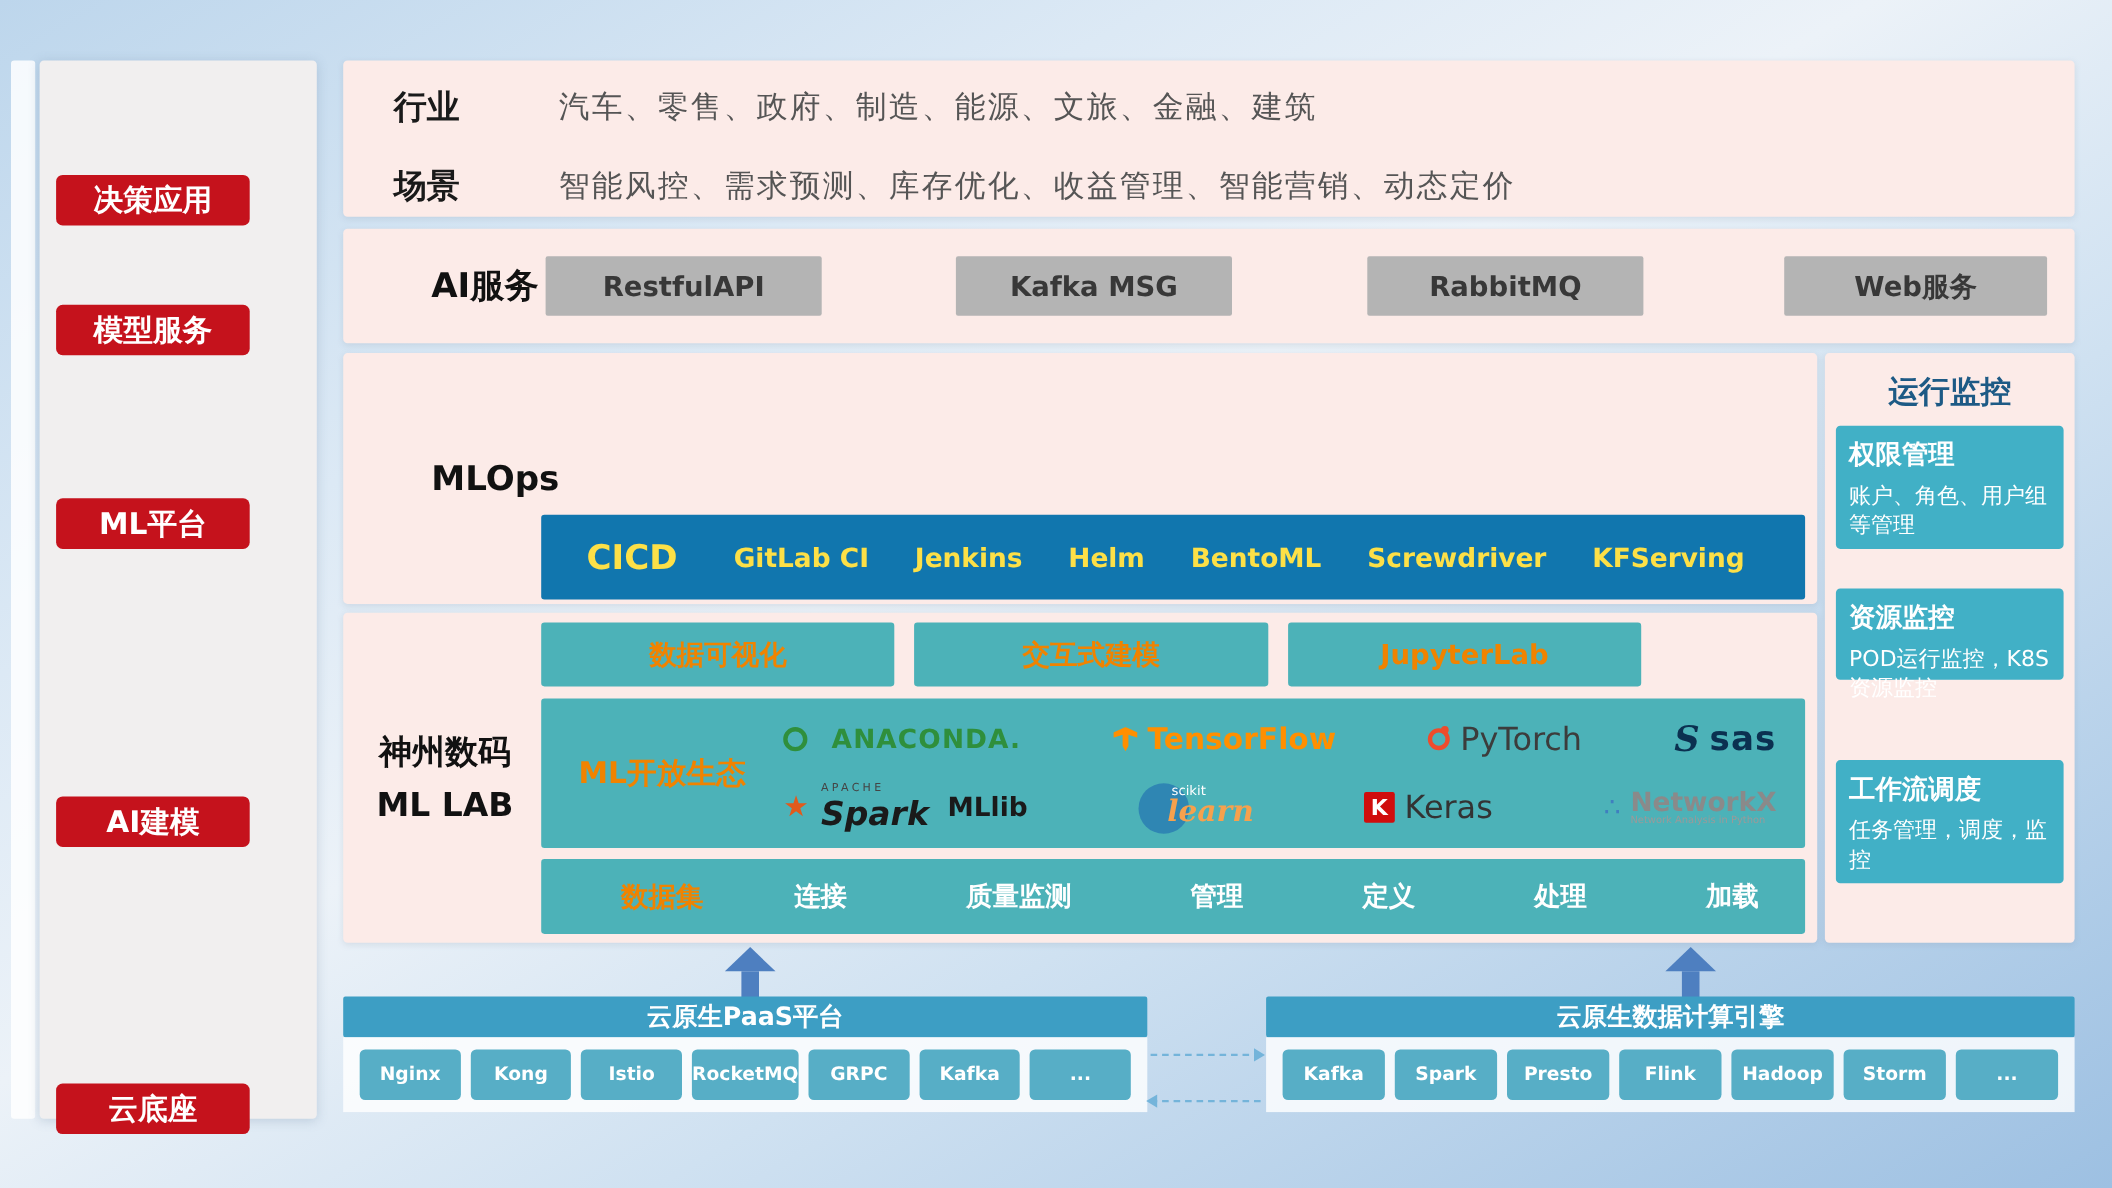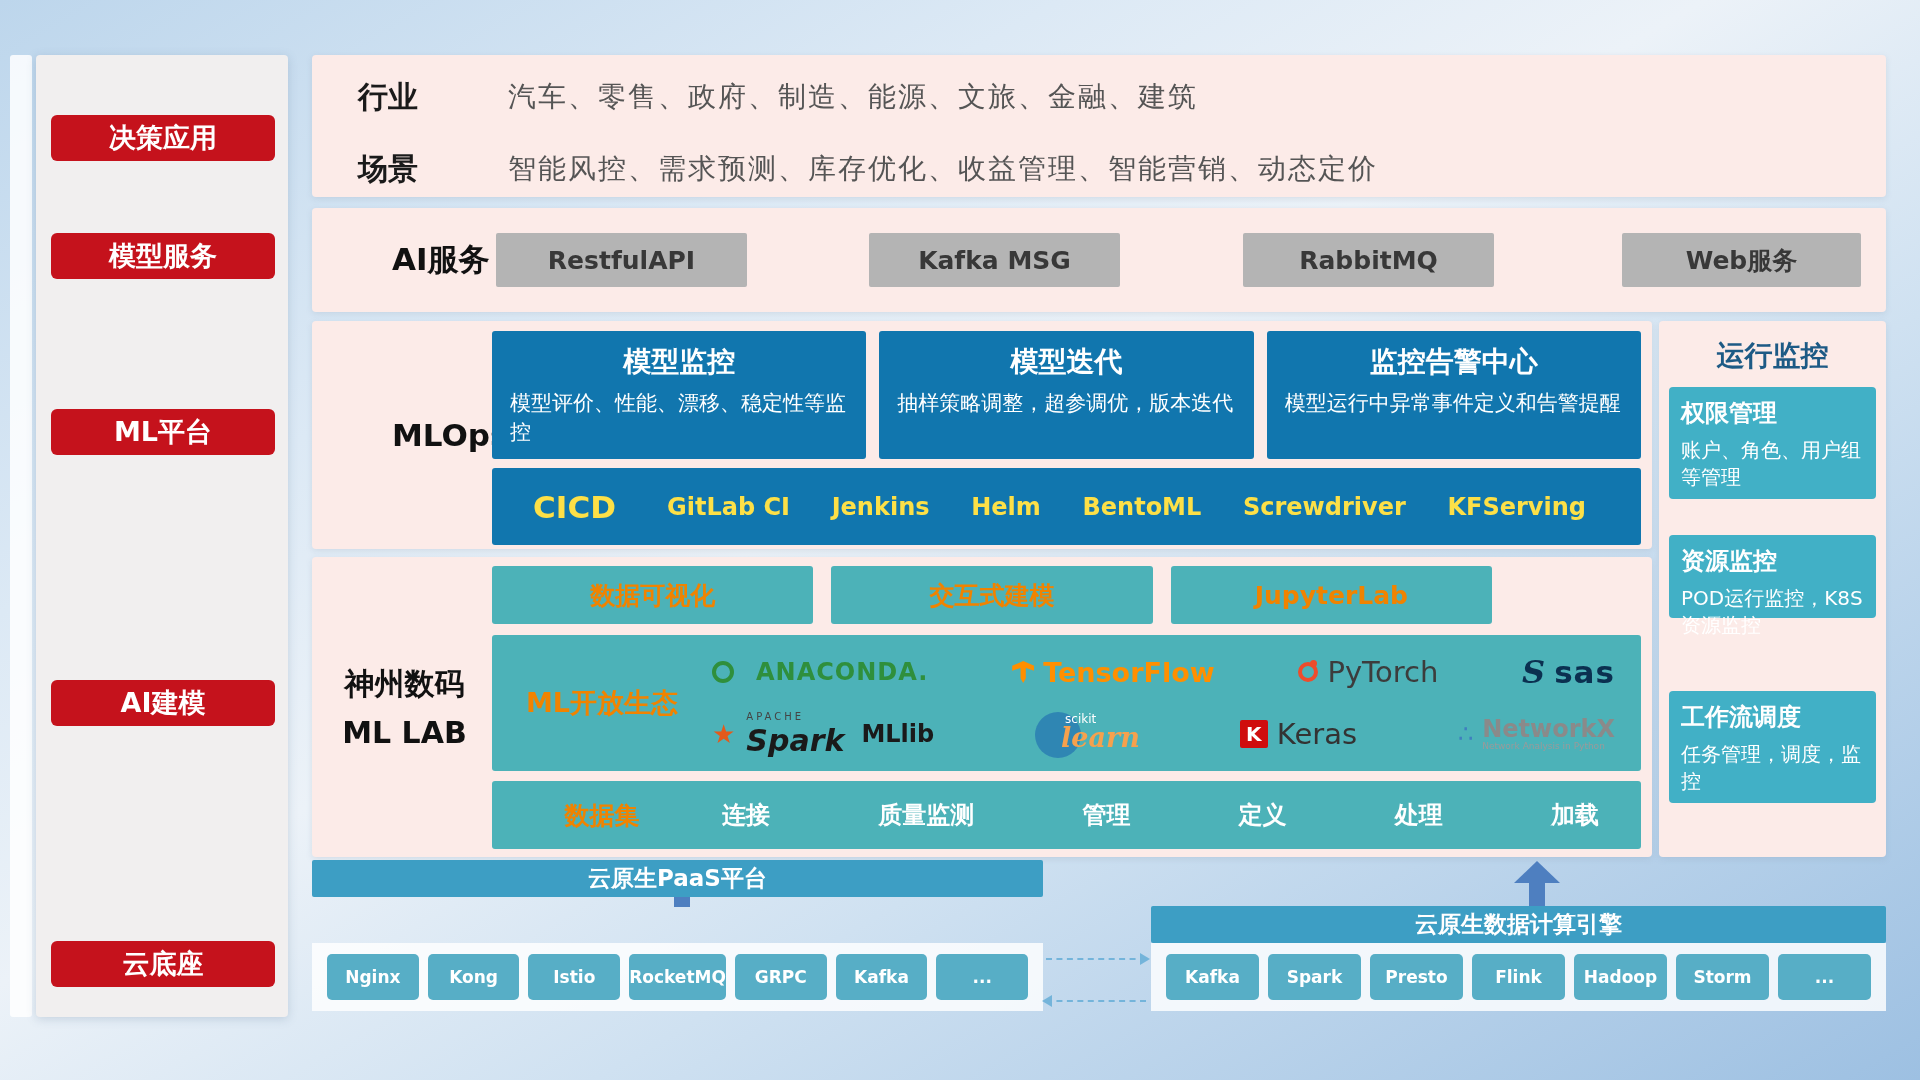--- a/index.html
+++ b/index.html
@@ -7,22 +7,22 @@
   body {
     font-family:"DejaVu Sans","Liberation Sans",sans-serif;
     background:linear-gradient(150deg,#bdd6ec 0%,#dce9f5 28%,#ecf2f8 45%,#cfe1f1 65%,#9dc0e2 100%);
     position:relative;
   }
   .abs { position:absolute; }
 
   
   .accent-strip { left:10px; top:55px; width:22px; height:962px; background:rgba(255,255,255,.85); border-radius:3px; }
   .sidebar { left:36px; top:55px; width:252px; height:962px; background:#f1efef; border-radius:4px; box-shadow:0 2px 10px rgba(90,120,150,.25); }
-  .side-btn { position:absolute; left:15px; width:224px; height:46px; background:#c5121c; color:#fff;
-    font-size:27px; font-weight:bold; display:flex; align-items:center; justify-content:center; border-radius:6px; }
+  .side-btn { position:absolute; left:15px; width:176px; height:46px; background:#c5121c; color:#fff;
+    font-size:27px; font-weight:bold; display:flex; align-items:center; justify-content:center; border-radius:6px;margin-top:44px; }
 
   
   .band { background:#fcebe8; border-radius:4px; box-shadow:0 2px 6px rgba(120,140,160,.18); }
   .band-industry { left:312px; top:55px; width:1574px; height:142px; }
   .ind-row { position:absolute; left:46px; height:48px; display:flex; align-items:center; }
   .ind-row.r1 { top:18px; } .ind-row.r2 { top:90px; }
   .ind-label { width:110px; font-size:30px; font-weight:bold; color:#1a1a1a; margin-right:40px; }
   .ind-text { font-size:28px; color:#555; letter-spacing:2px; }
 
   .band-aiservice { left:312px; top:208px; width:1574px; height:104px; }
@@ -140,34 +140,20 @@
 <section class="abs band band-aiservice">
   <span class="band-label">AI服务</span>
   <div class="gray-btn" style="left:184px;width:251px">RestfulAPI</div>
   <div class="gray-btn" style="left:557px;width:251px">Kafka MSG</div>
   <div class="gray-btn" style="left:931px;width:251px">RabbitMQ</div>
   <div class="gray-btn" style="left:1310px;width:239px">Web服务</div>
 </section>
 
 <section class="abs band band-mlops">
   <span class="band-label">MLOps</span>
-  <div class="mlops-cards">
-    <div class="blue-card">
-      <div class="t">模型监控</div>
-      <div class="d">模型评价、性能、漂移、稳定性等监控</div>
-    </div>
-    <div class="blue-card">
-      <div class="t">模型迭代</div>
-      <div class="d">抽样策略调整，超参调优，版本迭代</div>
-    </div>
-    <div class="blue-card">
-      <div class="t">监控告警中心</div>
-      <div class="d">模型运行中异常事件定义和告警提醒</div>
-    </div>
-  </div>
   <div class="cicd-bar">
     <span class="cicd-label">CICD</span>
     <div class="cicd-items">
       <span>GitLab CI</span>
       <span>Jenkins</span>
       <span>Helm</span>
       <span>BentoML</span>
       <span>Screwdriver</span>
       <span>KFServing</span>
     </div>
@@ -258,21 +244,21 @@
   </div>
   <div class="m-card" style="top:370px;height:112px">
     <div class="t">工作流调度</div>
     <div class="d">任务管理，调度，监控</div>
   </div>
 </aside>
 
 <div class="abs up-arrow" style="left:659px;top:861px"></div>
 <div class="abs up-arrow" style="left:1514px;top:861px"></div>
 
-<div class="abs plat-header" style="left:312px;top:860px;width:731px">云原生PaaS平台</div>
+<div class="abs plat-header" style="left:312px;top:906px;width:731px">云原生PaaS平台</div>
 <div class="abs plat-body" style="left:312px;top:943px;width:731px">
   <div class="tech-btn">Nginx</div>
   <div class="tech-btn">Kong</div>
   <div class="tech-btn">Istio</div>
   <div class="tech-btn">RocketMQ</div>
   <div class="tech-btn">GRPC</div>
   <div class="tech-btn">Kafka</div>
   <div class="tech-btn">...</div>
 </div>
 

